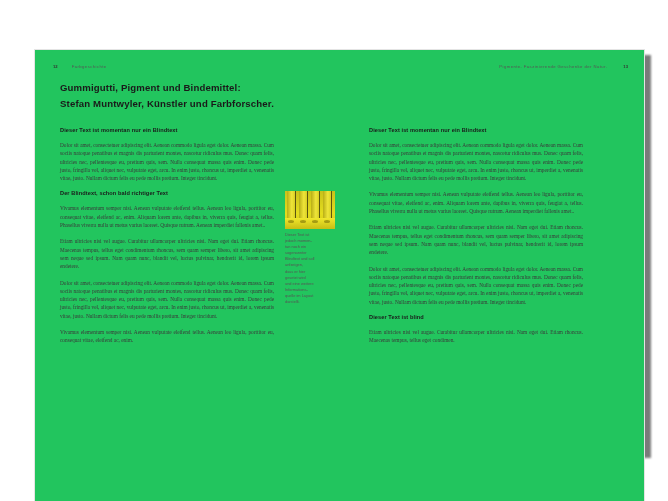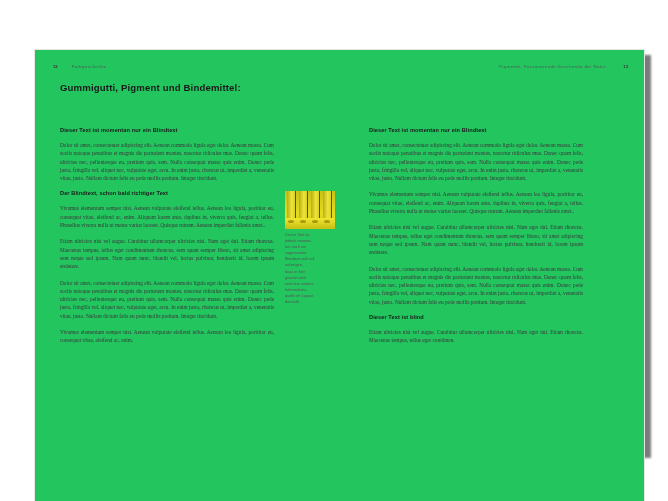--- a/index.html
+++ b/index.html
@@ -89,20 +89,21 @@
   <div class="running run-left">
     <span class="folio">12</span><span>Farbgeschichte</span>
   </div>
 
   <div class="running run-right">
     <span>Pigmente. Faszinierende Geschenke der Natur.</span><span class="folio">13</span>
   </div>
 
   <div class="headline">
     <div>Gummigutti, Pigment und Bindemittel:</div>
+    <div>Stefan Muntwyler, Künstler und Farbforscher.</div>
   </div>
 
   <div class="col col-left">
     <div class="subhead">Dieser Text ist momentan nur ein Blindtext</div>
     <p class="para">Dolor sit amet, consectetuer adipiscing elit. Aenean commodo ligula eget dolor. Aenean massa. Cum sociis natoque penatibus et magnis dis parturient montes, nascetur ridiculus mus. Donec quam felis, ultricies nec, pellentesque eu, pretium quis, sem. Nulla consequat massa quis enim. Donec pede justo, fringilla vel, aliquet nec, vulputate eget, arcu. In enim justo, rhoncus ut, imperdiet a, venenatis vitae, justo. Nullam dictum felis eu pede mollis pretium. Integer tincidunt.</p>
     <div class="subhead">Der Blindtext, schon bald richtiger Text</div>
     <p class="para">Vivamus elementum semper nisi. Aenean vulputate eleifend tellus. Aenean leo ligula, porttitor eu, consequat vitae, eleifend ac, enim. Aliquam lorem ante, dapibus in, viverra quis, feugiat a, tellus. Phasellus viverra nulla ut metus varius laoreet. Quisque rutrum. Aenean imperdiet fallenis amet..</p>
     <p class="para">Etiam ultricies nisi vel augue. Curabitur ullamcorper ultricies nisi. Nam eget dui. Etiam rhoncus. Maecenas tempus, tellus eget condimentum rhoncus, sem quam semper libero, sit amet adipiscing sem neque sed ipsum. Nam quam nunc, blandit vel, luctus pulvinar, hendrerit id, lorem ipsum endetere.</p>
     <p class="para">Dolor sit amet, consectetuer adipiscing elit. Aenean commodo ligula eget dolor. Aenean massa. Cum sociis natoque penatibus et magnis dis parturient montes, nascetur ridiculus mus. Donec quam felis, ultricies nec, pellentesque eu, pretium quis, sem. Nulla consequat massa quis enim. Donec pede justo, fringilla vel, aliquet nec, vulputate eget, arcu. In enim justo, rhoncus ut, imperdiet a, venenatis vitae, justo. Nullam dictum felis eu pede mollis pretium. Integer tincidunt.</p>
     <p class="para">Vivamus elementum semper nisi. Aenean vulputate eleifend tellus. Aenean leo ligula, porttitor eu, consequat vitae, eleifend ac, enim.</p>

